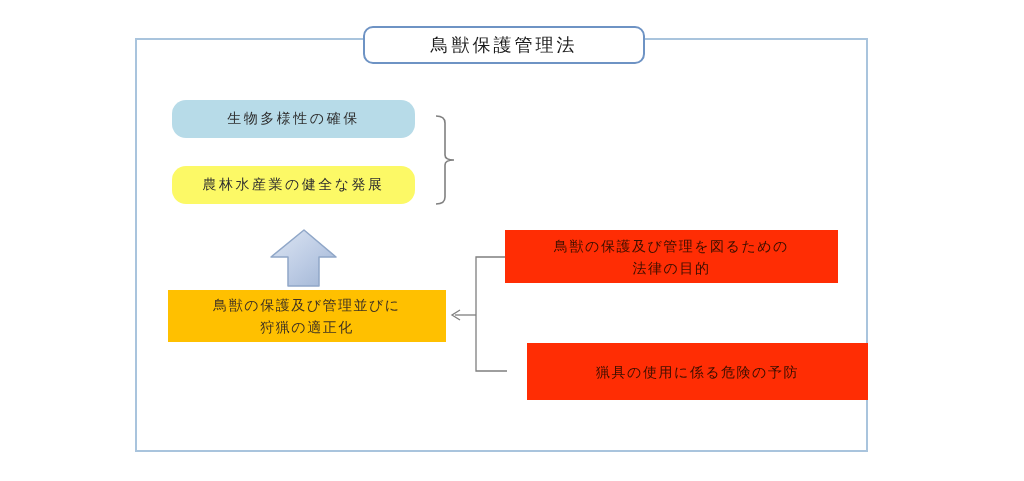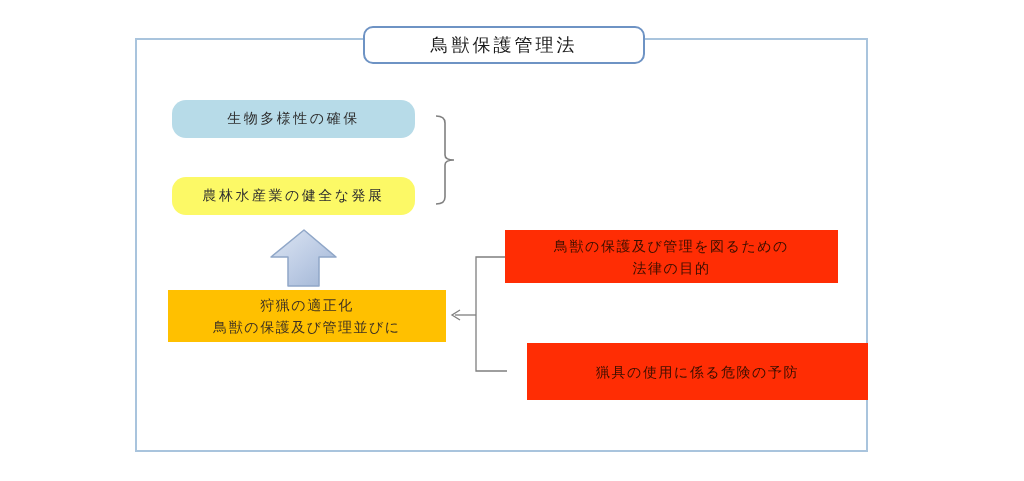--- a/index.html
+++ b/index.html
@@ -19,21 +19,21 @@
   .title-box span{
     font-size:18px;font-weight:normal;letter-spacing:3px;color:#1a1a1a;
   }
   .goal{
     position:absolute;left:172px;width:243px;
     display:flex;align-items:center;justify-content:center;
     font-size:14px;letter-spacing:2.5px;color:#2f2f2f;border-radius:14px;
   }
   .goal-0{top:100px;height:38px;background:#b7dbe8;}
   .goal-1{top:138px;height:39px;background:#c6d8a2;}
-  .goal-2{top:177px;height:38px;background:#fcf966;}
+  .goal-2{top:166px;height:38px;background:#fcf966;}
   .brace{position:absolute;left:430px;top:114px;z-index:1;}
   .purpose{
     position:absolute;left:462px;top:117px;width:391px;height:82px;
     background:#fffffe;border:2px solid #dbe7c5;
     display:flex;flex-direction:column;align-items:center;justify-content:center;
     font-size:14px;line-height:24px;letter-spacing:1px;color:#333;text-align:center;
   }
   .up-arrow{position:absolute;left:266px;top:227px;}
   .means{
     position:absolute;left:168px;top:290px;width:278px;height:52px;
@@ -73,22 +73,22 @@
       <linearGradient id="arrowGrad" x1="0" y1="0" x2="1" y2="1">
         <stop offset="0" stop-color="#dde6f3"></stop>
         <stop offset="0.55" stop-color="#bccbe4"></stop>
         <stop offset="1" stop-color="#9fb4d4"></stop>
       </linearGradient>
     </defs>
     <polygon points="38,3 70,30 53,30 53,59 22,59 22,30 5,30" fill="url(#arrowGrad)" stroke="#90a7c8" stroke-width="1.5" stroke-linejoin="round"></polygon>
   </svg>
 
   <div class="means">
+    <div>鳥獣の保護及び管理並びに</div>
     <div>狩猟の適正化</div>
-    <div>鳥獣の保護及び管理並びに</div>
   </div>
 
   <svg class="connector" width="66" height="130" viewBox="0 0 66 130">
     <path d="M 60 7 L 31 7 L 31 121 L 62 121" fill="none" stroke="#7f7f7f" stroke-width="1.3"></path>
     <path d="M 31 65 L 10 65" fill="none" stroke="#7f7f7f" stroke-width="1.3"></path>
     <path d="M 15 60 L 7 65 L 15 70" fill="none" stroke="#7f7f7f" stroke-width="1.3"></path>
   </svg>
 
   <div class="measure measure-0">
     <div>鳥獣の保護及び管理を図るための</div>

